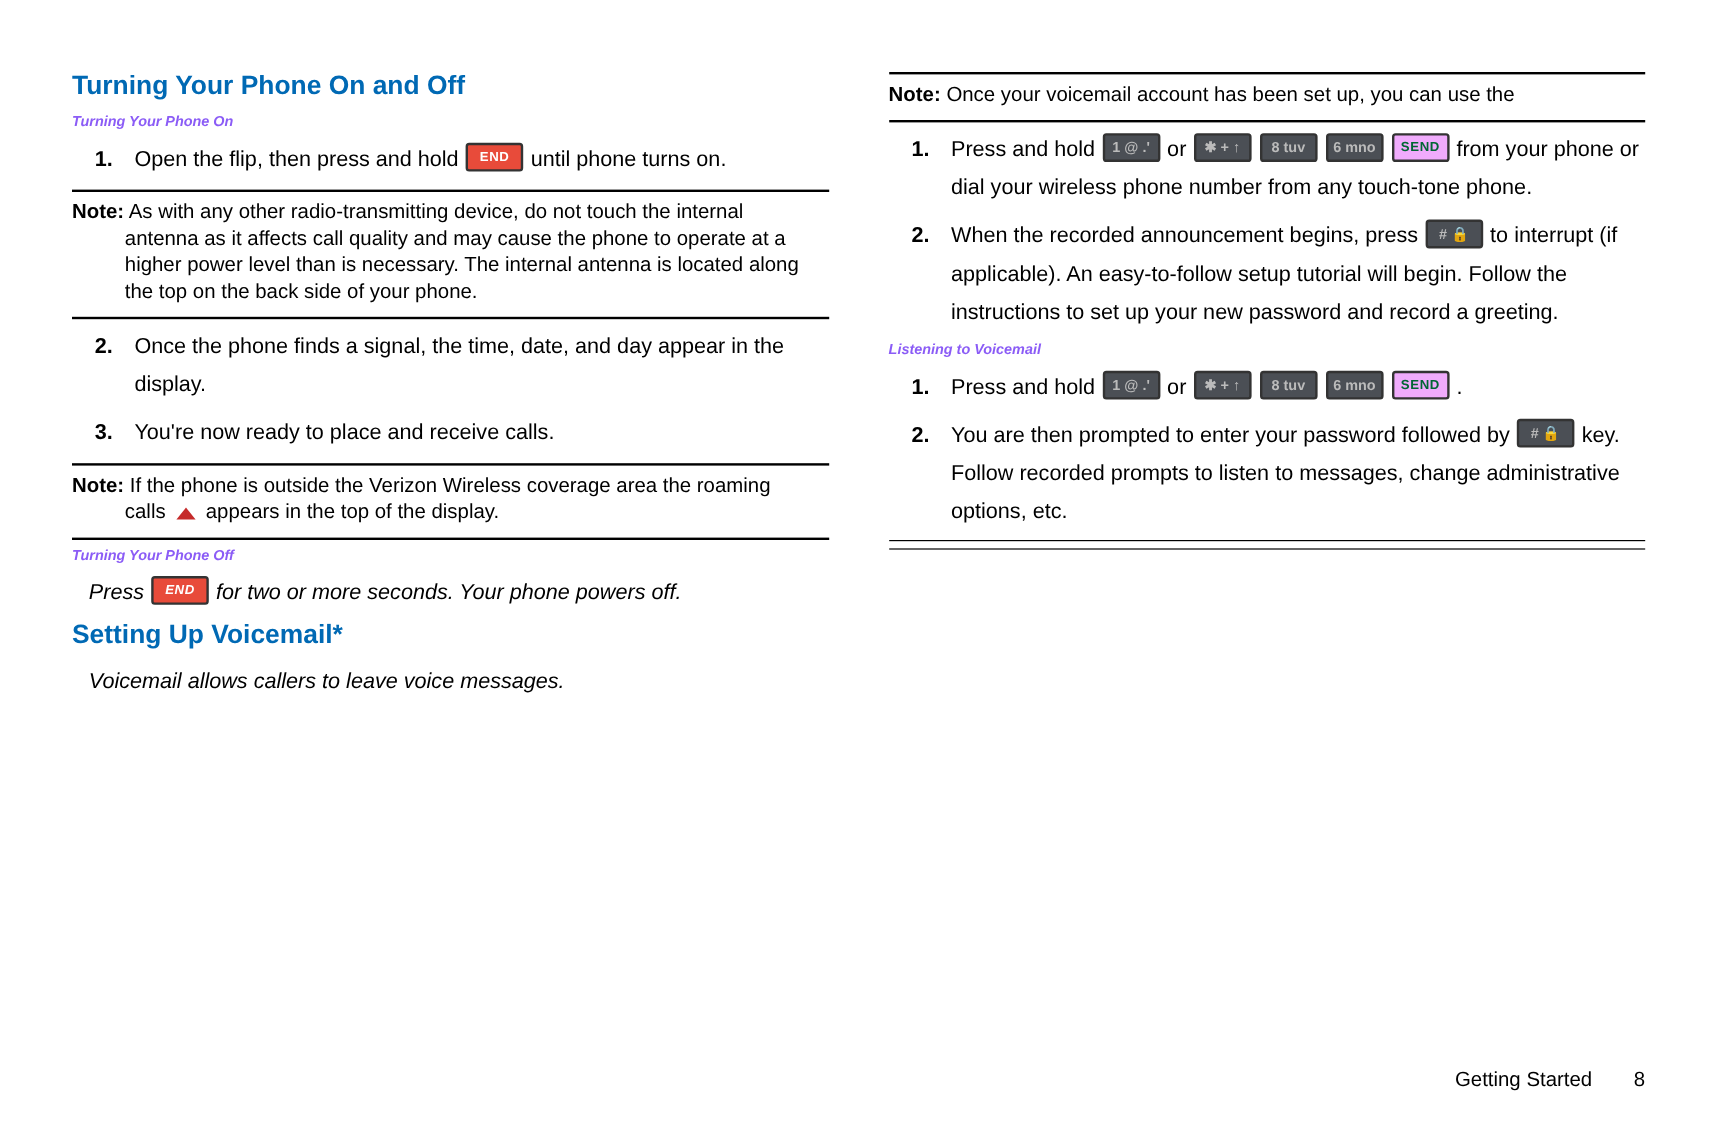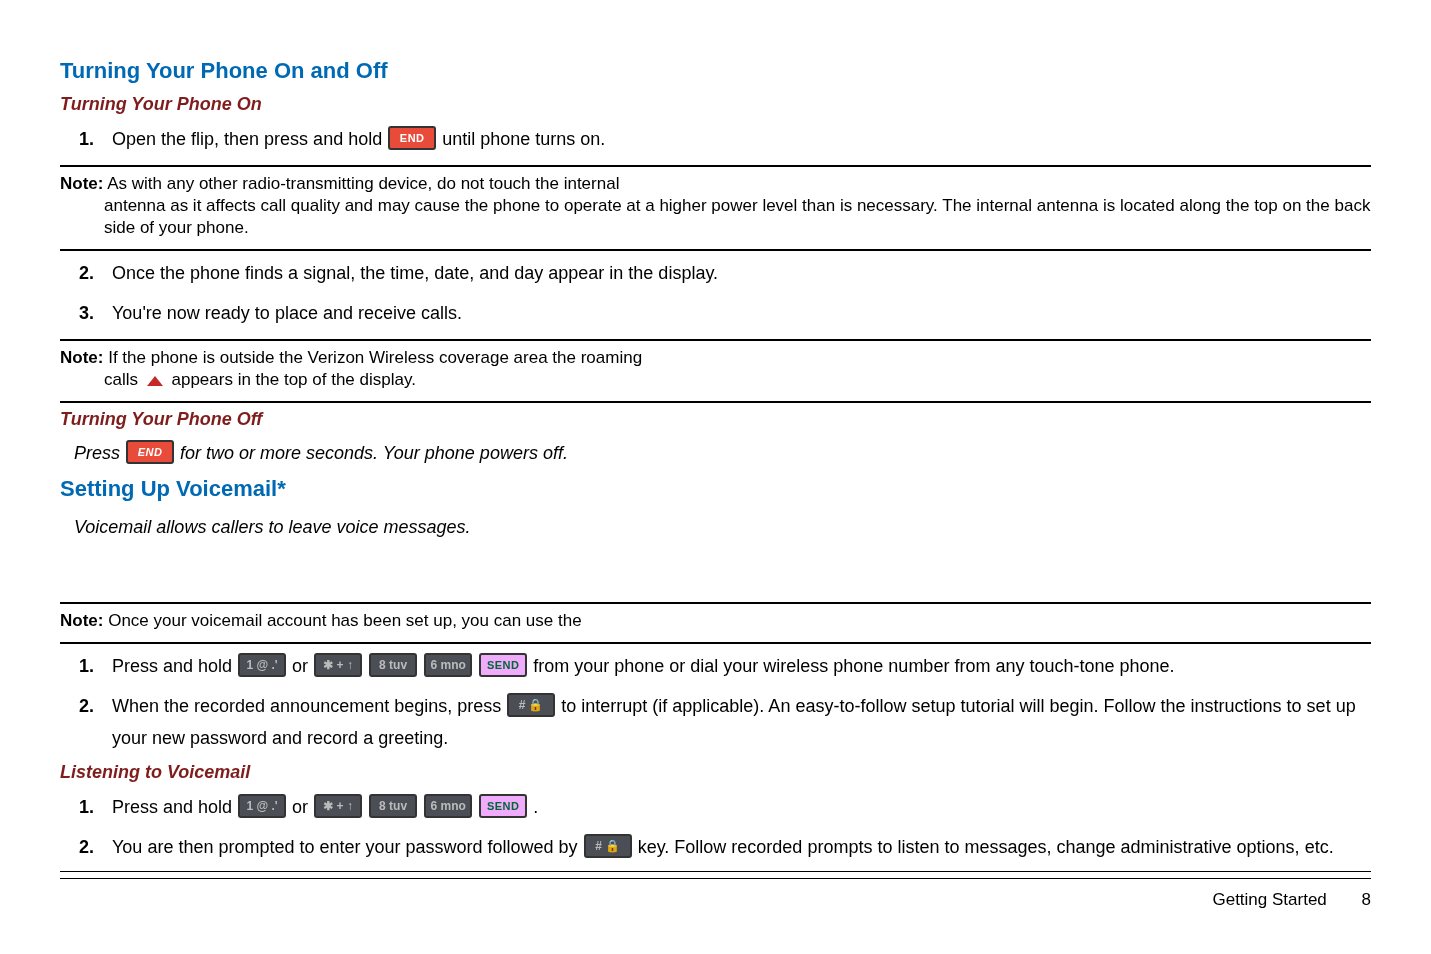--- a/index.html
+++ b/index.html
@@ -10,38 +10,37 @@
     background: #fff;
     color: #000;
     width: 1431px;
     height: 954px;
     position: relative;
   }
   .page {
     padding: 50px 60px 40px 60px;
     display: flex;
     gap: 50px;
-    flex-direction: column;
   }
   .col {
     flex: 1;
     min-width: 0;
   }
   .h-blue {
     color: #0069b4;
     font-weight: 800;
     font-size: 22px;
     margin: 8px 0 10px 0;
     font-stretch: condensed;
   }
   .h-italic-blue {
-    color: #7f1d1d;
+    color: #8b5cf6;
     font-style: italic;
     font-weight: 700;
-    font-size: 18px;
+    font-size: 12px;
     margin: 6px 0 8px 0;
   }
   .body-text {
     font-size: 18px;
     line-height: 30px;
   }
   ol.num {
     list-style: none;
     padding: 0;
     margin: 0 0 0 12px;

